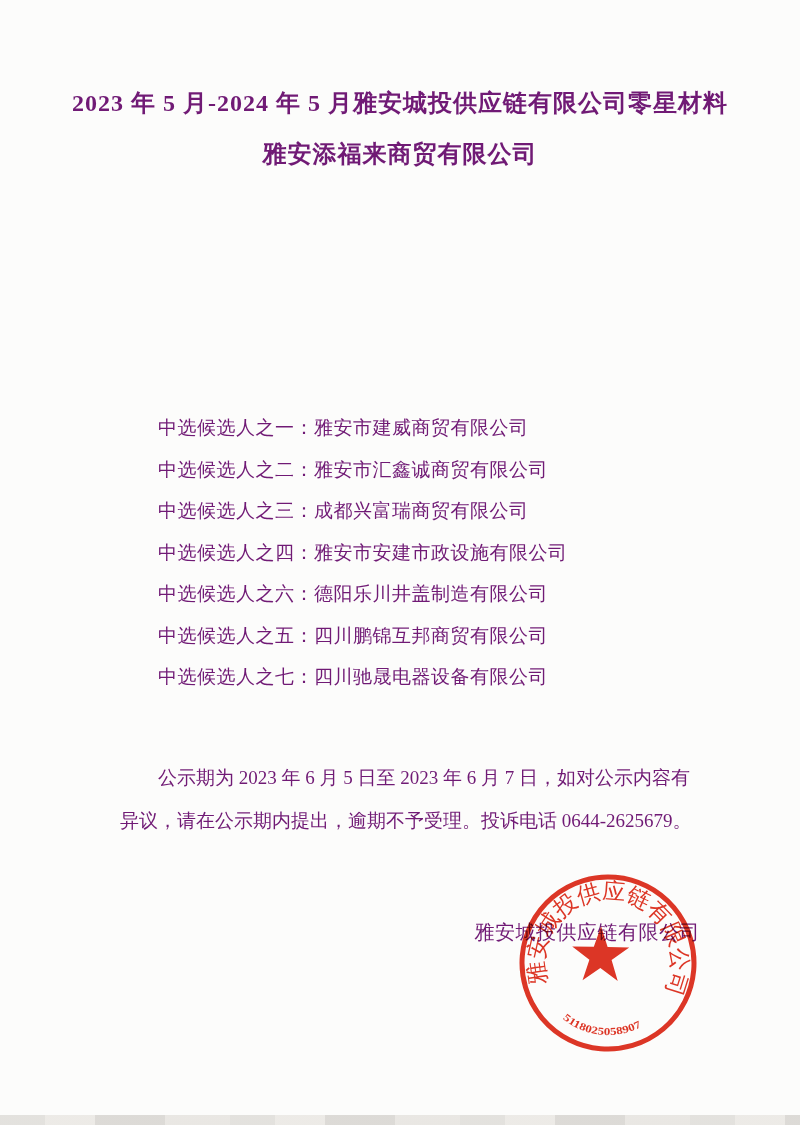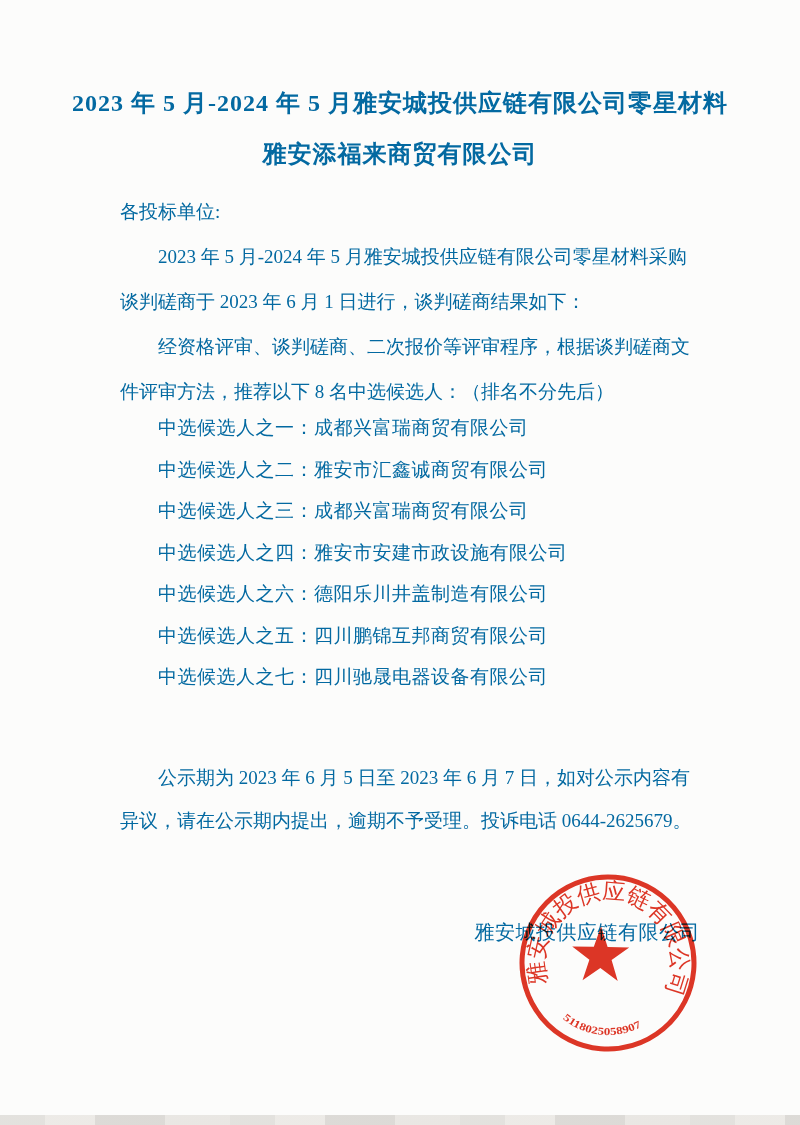--- a/index.html
+++ b/index.html
@@ -3,21 +3,21 @@
 <meta charset="utf-8">
 <style>
   html,body{margin:0;padding:0;}
   body{background:#888;}
   .page{
     position:relative;
     width:800px;height:1125px;
     background:#fcfcfb;
     overflow:hidden;
     font-family:"Liberation Serif","DejaVu Serif",serif;
-    color:#0369a1;
+    color:#701a75;
   }
   .title-block{
     position:absolute;top:78px;left:40px;right:40px;
     text-align:center;
     font-weight:bold;
     font-size:24px;
     line-height:51px;
     letter-spacing:1px;
   }
   .body-block{
@@ -65,30 +65,23 @@
 </head>
 <body>
 
 <div class="page">
 
   <div class="title-block">
     <div>2023 年 5 月-2024 年 5 月雅安城投供应链有限公司零星材料</div>
     <div>雅安添福来商贸有限公司</div>
   </div>
 
-  <div class="body-block">
-    <div class="body-line">各投标单位:</div>
-    <div class="body-line indent">2023 年 5 月-2024 年 5 月雅安城投供应链有限公司零星材料采购</div>
-    <div class="body-line">谈判磋商于 2023 年 6 月 1 日进行，谈判磋商结果如下：</div>
-    <div class="body-line indent">经资格评审、谈判磋商、二次报价等评审程序，根据谈判磋商文</div>
-    <div class="body-line">件评审方法，推荐以下 8 名中选候选人：（排名不分先后）</div>
-  </div>
 
   <div class="candidates-block">
-    <div class="body-line">中选候选人之一：成都兴富瑞商贸有限公司</div>
+    <div class="body-line">中选候选人之一：雅安市建威商贸有限公司</div>
     <div class="body-line">中选候选人之二：雅安市汇鑫诚商贸有限公司</div>
     <div class="body-line">中选候选人之三：成都兴富瑞商贸有限公司</div>
     <div class="body-line">中选候选人之四：雅安市安建市政设施有限公司</div>
     <div class="body-line">中选候选人之六：德阳乐川井盖制造有限公司</div>
     <div class="body-line">中选候选人之五：四川鹏锦互邦商贸有限公司</div>
     <div class="body-line">中选候选人之七：四川驰晟电器设备有限公司</div>
   </div>
 
   <div class="notice-block">
     <div class="body-line indent">公示期为 2023 年 6 月 5 日至 2023 年 6 月 7 日，如对公示内容有</div>

